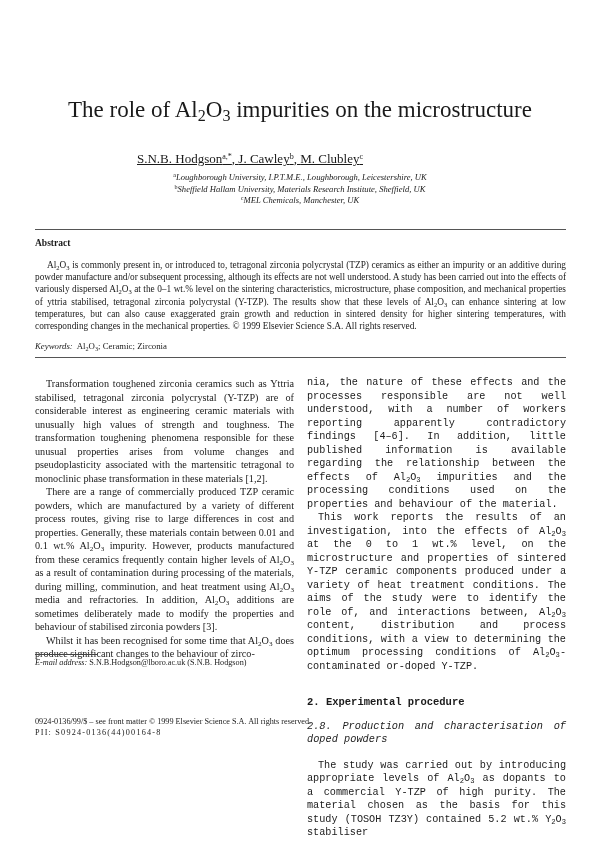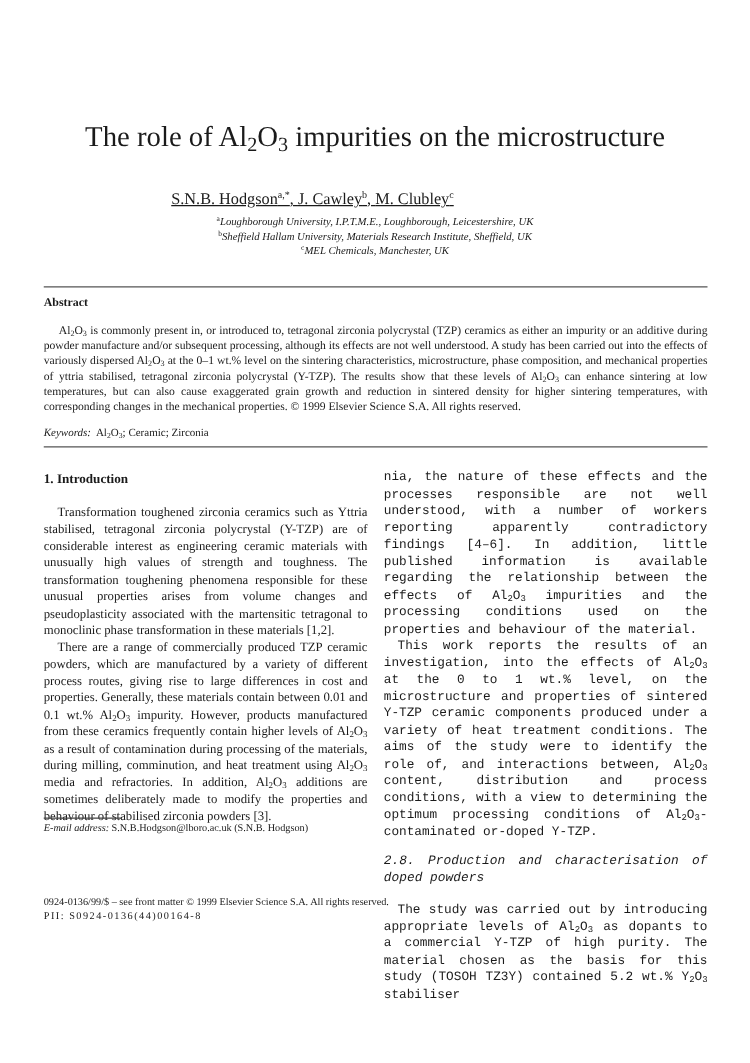--- a/index.html
+++ b/index.html
@@ -79,28 +79,29 @@
 <div class="abs keywords">
   <span class="kw-label">Keywords:</span>&nbsp;
   <span>Al<sub>2</sub>O<sub>3</sub></span>;
   <span>Ceramic</span>;
   <span>Zirconia</span>
 </div>
 
 <div class="abs rule" style="top:357px;"></div>
 
 <div class="abs col col-left" style="top:377px;">
-  <div class="sec-head" style="margin-bottom:13px;">1.  Introduction</div>
   <p>Transformation toughened zirconia ceramics such as Yttria stabilised, tetragonal zirconia polycrystal (Y-TZP) are of considerable interest as engineering ceramic materials with unusually high values of strength and toughness. The transformation toughening phenomena responsible for these unusual properties arises from volume changes and pseudoplasticity associated with the martensitic tetragonal to monoclinic phase transformation in these materials [1,2].</p>
   <p>There are a range of commercially produced TZP ceramic powders, which are manufactured by a variety of different process routes, giving rise to large differences in cost and properties. Generally, these materials contain between 0.01 and 0.1 wt.% Al<sub>2</sub>O<sub>3</sub> impurity. However, products manufactured from these ceramics frequently contain higher levels of Al<sub>2</sub>O<sub>3</sub> as a result of contamination during processing of the materials, during milling, comminution, and heat treatment using Al<sub>2</sub>O<sub>3</sub> media and refractories. In addition, Al<sub>2</sub>O<sub>3</sub> additions are sometimes deliberately made to modify the properties and behaviour of stabilised zirconia powders [3].</p>
+  <p>Whilst it has been recognised for some time that Al<sub>2</sub>O<sub>3</sub> does produce significant changes to the behaviour of zirco-</p>
 </div>
 
 <div class="abs col col-right" style="top:376px;font-family:Liberation Mono, monospace;">
   <p style="text-indent:0;">nia, the nature of these effects and the processes responsible are not well understood, with a number of workers reporting apparently contradictory findings [4–6]. In addition, little published information is available regarding the relationship between the effects of Al<sub>2</sub>O<sub>3</sub> impurities and the processing conditions used on the properties and behaviour of the material.</p>
   <p>This work reports the results of an investigation, into the effects of Al<sub>2</sub>O<sub>3</sub> at the 0 to 1 wt.% level, on the microstructure and properties of sintered Y-TZP ceramic components produced under a variety of heat treatment conditions. The aims of the study were to identify the role of, and interactions between, Al<sub>2</sub>O<sub>3</sub> content, distribution and process conditions, with a view to determining the optimum processing conditions of Al<sub>2</sub>O<sub>3</sub>-contaminated or-doped Y-TZP.</p>
+  <div class="sec-head" style="margin-top:23px;">2.  Experimental procedure</div>
   <div class="subsec-head" style="margin-top:10px; margin-bottom:12px;">2.8.  Production and characterisation of doped powders</div>
   <p>The study was carried out by introducing appropriate levels of Al<sub>2</sub>O<sub>3</sub> as dopants to a commercial Y-TZP of high purity. The material chosen as the basis for this study (TOSOH TZ3Y) contained 5.2 wt.% Y<sub>2</sub>O<sub>3</sub> stabiliser</p>
 </div>
 
 <div class="abs fn-rule"></div>
 <div class="abs footnote">
   <div><span class="em-label">E-mail address:</span><span> S.N.B.Hodgson@lboro.ac.uk (S.N.B. Hodgson)</span></div>
 </div>
 
 <div class="abs copyright">

